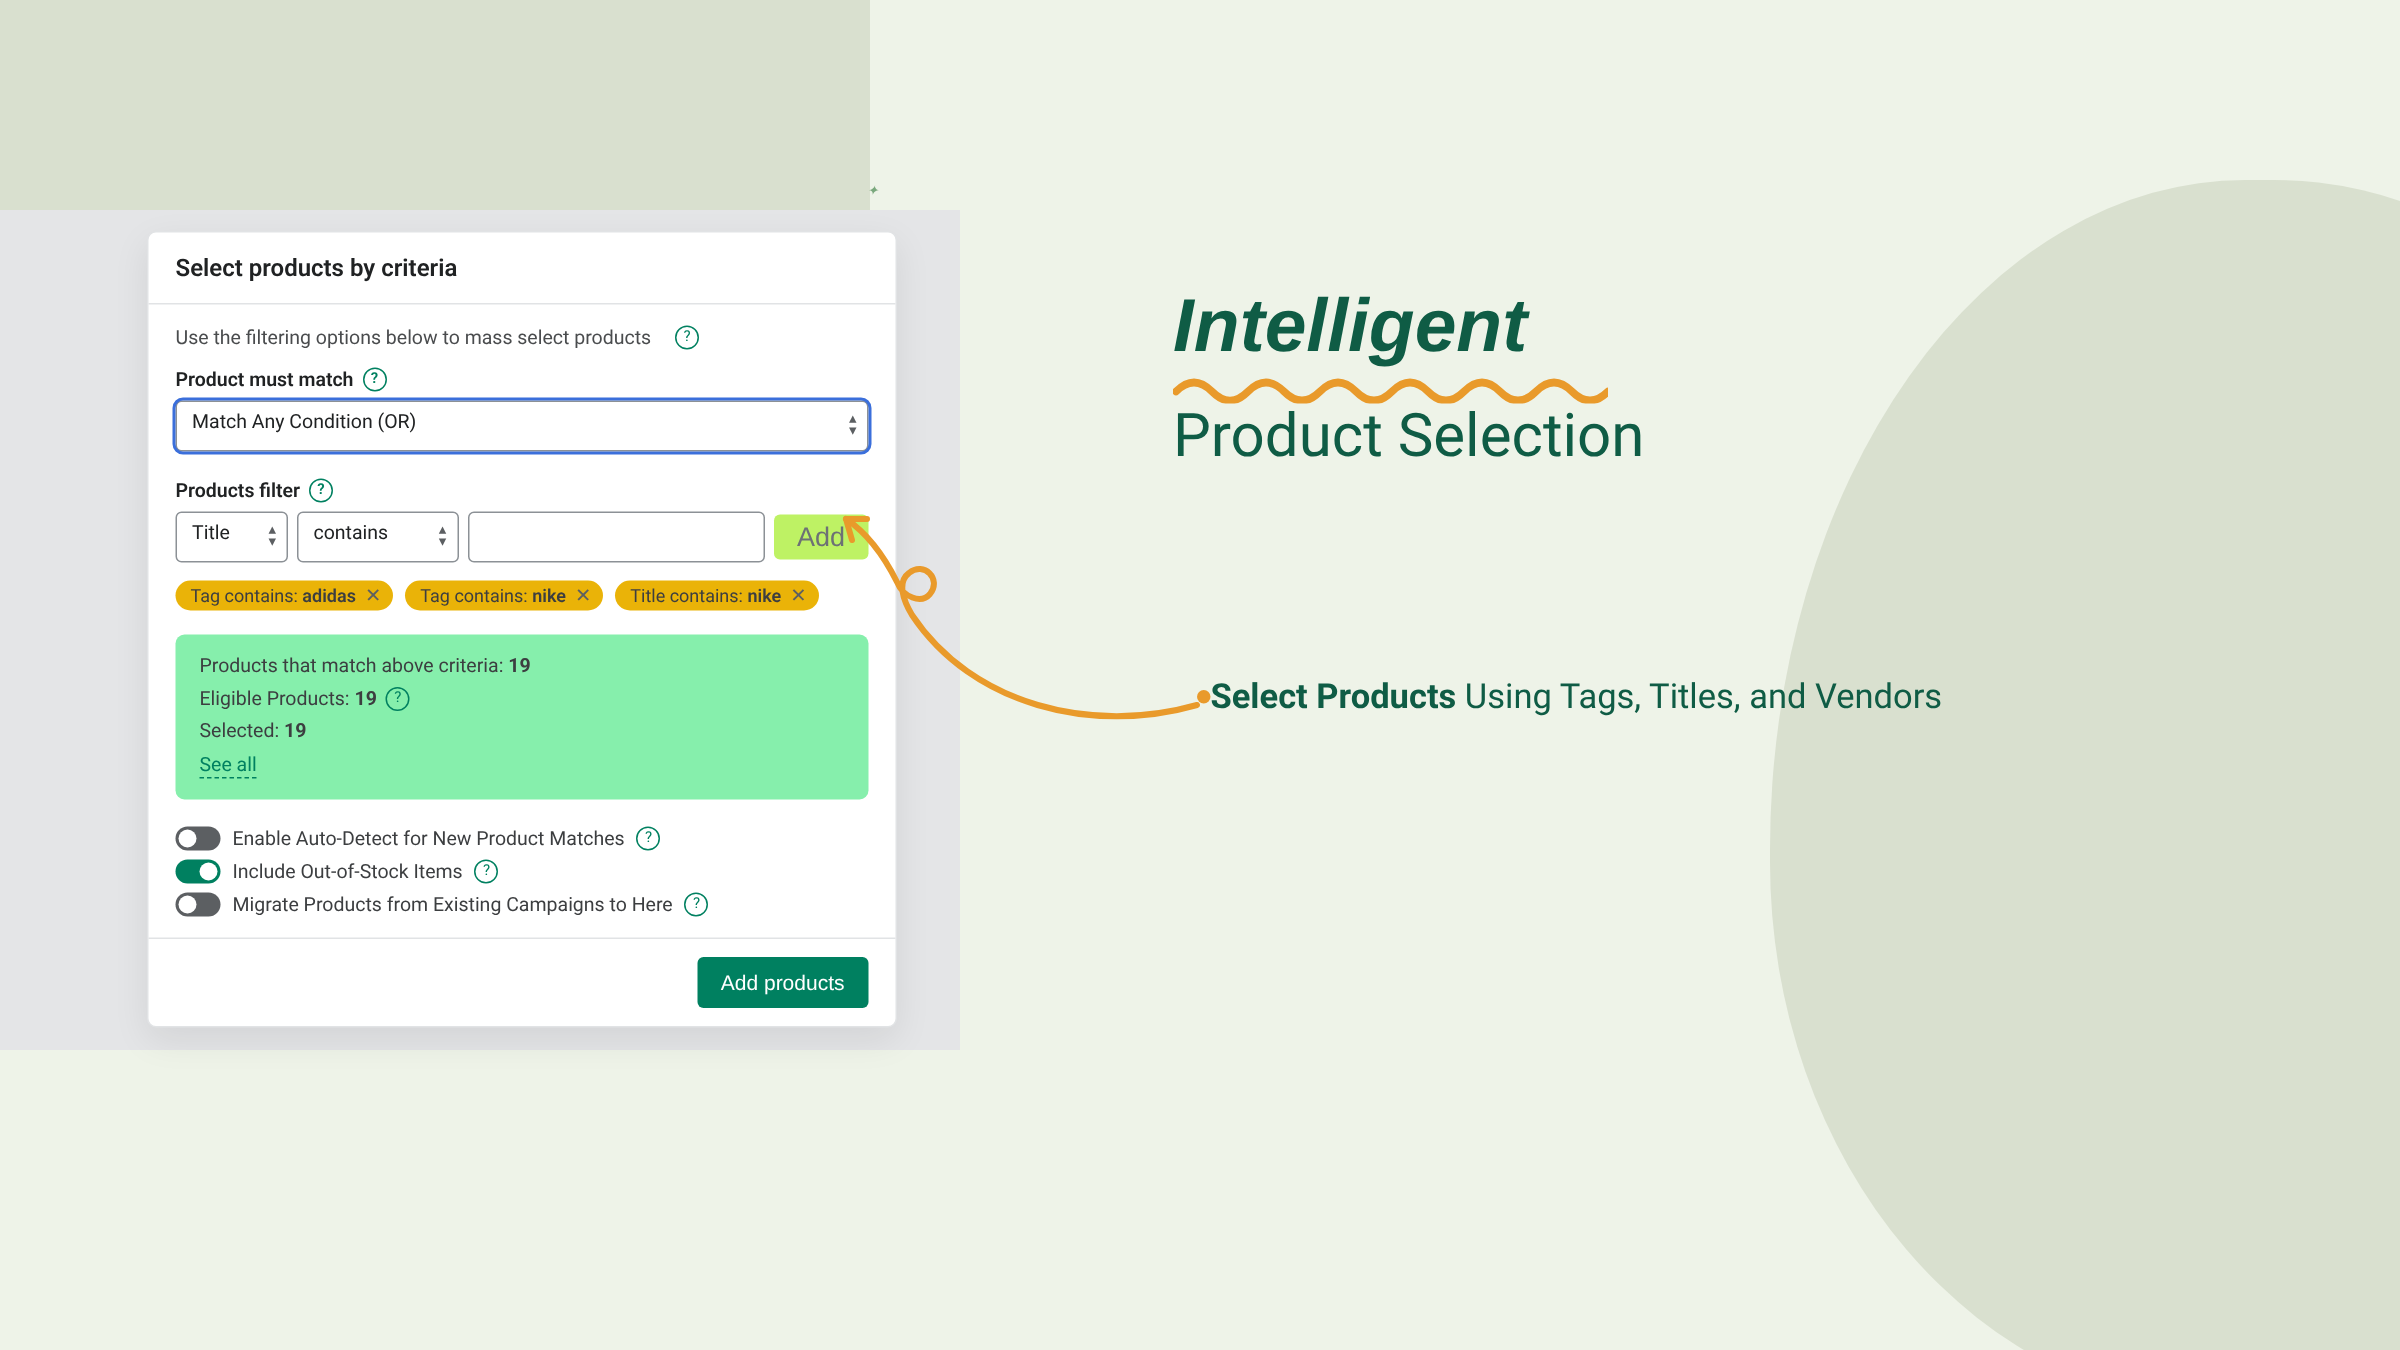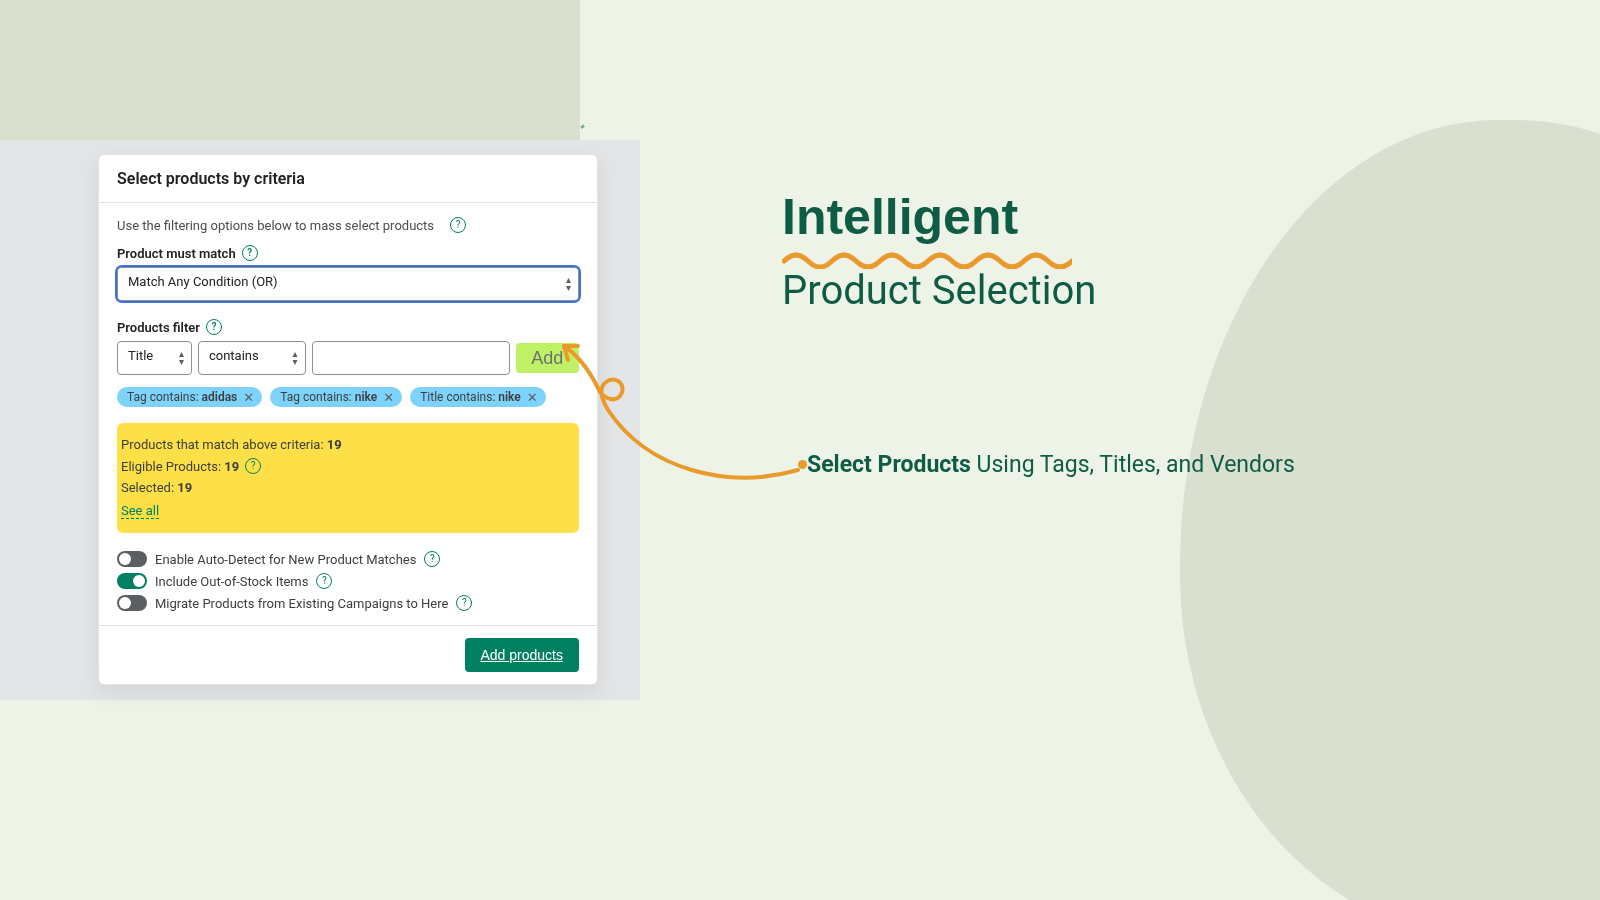--- a/index.html
+++ b/index.html
@@ -68,28 +68,28 @@
     border: 1px solid #8c9196; border-radius: 4px; font-size: 13px;
   }
   .add-mini {
     width: 66px; height: 30px; border: none; border-radius: 4px;
     background: #bef264; color: #6d7175; font-size: 18px; cursor: not-allowed;
   }
 
   .tags { display: flex; gap: 8px; flex-wrap: wrap; margin-top: 12px; margin-bottom: 16px; }
   .tag {
     display: inline-flex; align-items: center; gap: 6px;
-    background: #7dd3fc; border-radius: 12px; padding: 3px 8px 3px 10px;
+    background: #eab308; border-radius: 12px; padding: 3px 8px 3px 10px;
     font-size: 12px; color: #3c3e40;
   }
   .tag b { font-weight: 600; }
   .tag .x { cursor: pointer; font-size: 13px; color: #5c5f62; line-height:1; }
 
   .summary {
-    background: #fde047; border-radius: 6px; padding: 14px 4px;
+    background: #86efac; border-radius: 6px; padding: 14px 16px;
     font-size: 13px; color: #3c3e40;
   }
   .summary div { margin-bottom: 6px; }
   .summary .seeall {
     display: inline-block; color: #008060; border-bottom: 1px dashed #008060;
     cursor: pointer; font-size: 13px; margin-top: 2px;
   }
 
   .toggle-list { margin-top: 18px; margin-bottom: 6px; }
   .toggle-row { display: flex; align-items: center; gap: 8px; margin-bottom: 6px; font-size: 13px; color: #3c3e40; }
@@ -99,30 +99,31 @@
   }
   .toggle.on { background: #008060; }
   .toggle .knob {
     position: absolute; top: 2px; left: 2px; width: 12px; height: 12px;
     border-radius: 50%; background: #fff; transition: left .1s;
   }
   .toggle.on .knob { left: 16px; }
 
   .primary-btn {
     background: #008060; color: #fff; border: none; border-radius: 4px;
-    padding: 9px 16px; font-size: 14px; font-weight: 500; cursor: pointer; text-decoration: underline;
+    padding: 9px 16px; font-size: 14px; font-weight: 500; cursor: pointer;
   }
 
   
   .hero {
     position: absolute; top: 190px; left: 782px; width: 560px;
   }
   .hero h1 {
     font-size: 50px; font-weight: 800; color: #0f5c45; line-height: 1.1;
     font-family: "Segoe UI", sans-serif;
+    font-style: italic;
   }
   .hero .squiggle { margin: 4px 0 0 0; }
   .hero h2 {
     font-size: 40px; font-weight: 400; color: #0f5c45; line-height: 1.1;
     margin-top: -4px;
   }
   .bullet {
     position: absolute; top: 448px; left: 798px; width: 530px;
     display: flex; font-size: 23px; color: #0f5c45; line-height: 1.5;
   }

